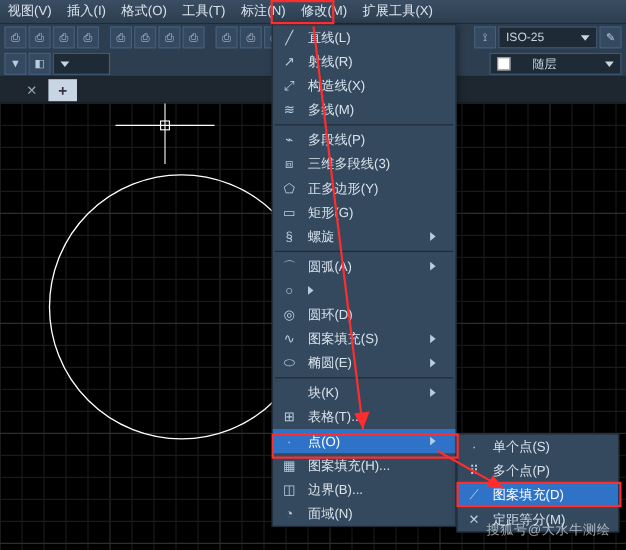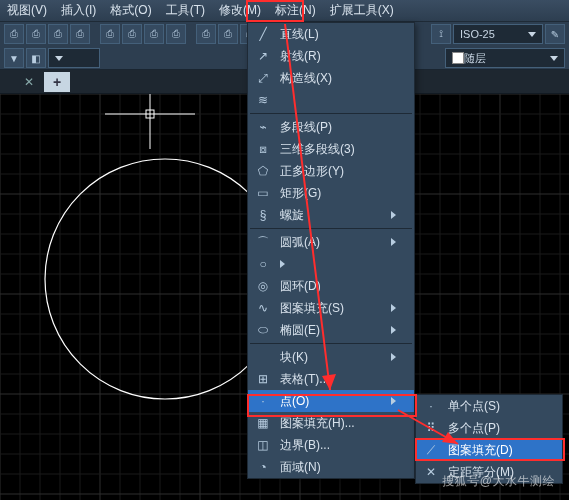--- a/index.html
+++ b/index.html
@@ -8,21 +8,21 @@
 
 
 .menubar{height:22px;background:linear-gradient(#3a4d62,#2d3e50);display:flex;align-items:stretch;font-size:12px;color:#d8e2ec;border-bottom:1px solid #1e2a36}
 .menubar .mi{padding:0 7px;display:flex;align-items:center;cursor:default}
 .menubar .mi.active{background:#244a78;color:#fff}
 
 
 .toolbars{height:48px;background:#2d3e50;border-bottom:1px solid #1a2530}
 .tb-row{height:24px;display:flex;align-items:center;gap:2px;padding:0 4px}
 .tb-ic{width:20px;height:20px;background:#354a60;border:1px solid #44607a;display:flex;align-items:center;justify-content:center;font-size:10px;color:#b8cde0}
-.tb-sel{height:20px;background:#1e2a36;border:1px solid #44607a;color:#c8d6e4;font-size:11px;display:flex;align-items:center;padding:0 6px;min-width:90px;gap:0}
+.tb-sel{height:20px;background:#1e2a36;border:1px solid #44607a;color:#c8d6e4;font-size:11px;display:flex;align-items:center;padding:0 6px;min-width:90px;gap:20px}
 .tb-sel .dd{margin-left:auto;font-size:9px}
 .sep{width:6px}
 
 
 .tabbar{height:24px;background:#1e2730;display:flex;align-items:center;padding-left:18px;gap:4px;border-bottom:1px solid #121a22}
 .tabx{width:22px;height:20px;background:#1e2730;color:#8aa;display:flex;align-items:center;justify-content:center;font-size:12px}
 .tabplus{width:26px;height:20px;background:#c7d6e2;color:#334;display:flex;align-items:center;justify-content:center;font-size:14px;font-weight:bold}
 
 
 .draw{position:absolute;left:0;top:94px;right:0;bottom:0;background:#000}
@@ -52,22 +52,22 @@
 .tri-right{display:inline-block;width:0;height:0;border-top:4px solid transparent;border-bottom:4px solid transparent;border-left:5px solid #b8cde0}
 </style>
 </head>
 <body>
 
 <div class="menubar">
   <div class="mi">视图(V)</div>
   <div class="mi">插入(I)</div>
   <div class="mi">格式(O)</div>
   <div class="mi">工具(T)</div>
+  <div class="mi">标注(N)</div>
   <div class="mi">修改(M)</div>
-  <div class="mi">标注(N)</div>
   <div class="mi">扩展工具(X)</div>
 </div>
 
 <div class="toolbars">
   <div class="tb-row">
     <div class="tb-ic">⎙</div>
     <div class="tb-ic">⎙</div>
     <div class="tb-ic">⎙</div>
     <div class="tb-ic">⎙</div>
     <div class="sep"></div>
@@ -180,20 +180,21 @@
     <div class="row">
       <span class="ic">↗</span>
       <span class="lbl">射线(R)</span>
     </div>
     <div class="row">
       <span class="ic">⤢</span>
       <span class="lbl">构造线(X)</span>
     </div>
     <div class="row">
       <span class="ic">≋</span>
+      <span class="lbl">多线(M)</span>
     </div>
     <div class="divider"></div>
     <div class="row">
       <span class="ic">⌁</span>
       <span class="lbl">多段线(P)</span>
     </div>
     <div class="row">
       <span class="ic">⧈</span>
       <span class="lbl">三维多段线(3)</span>
     </div>

